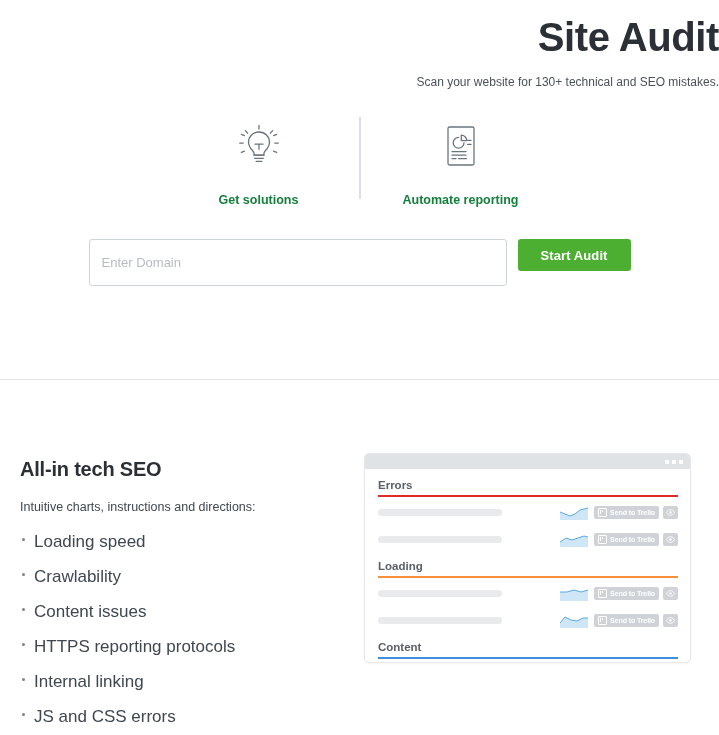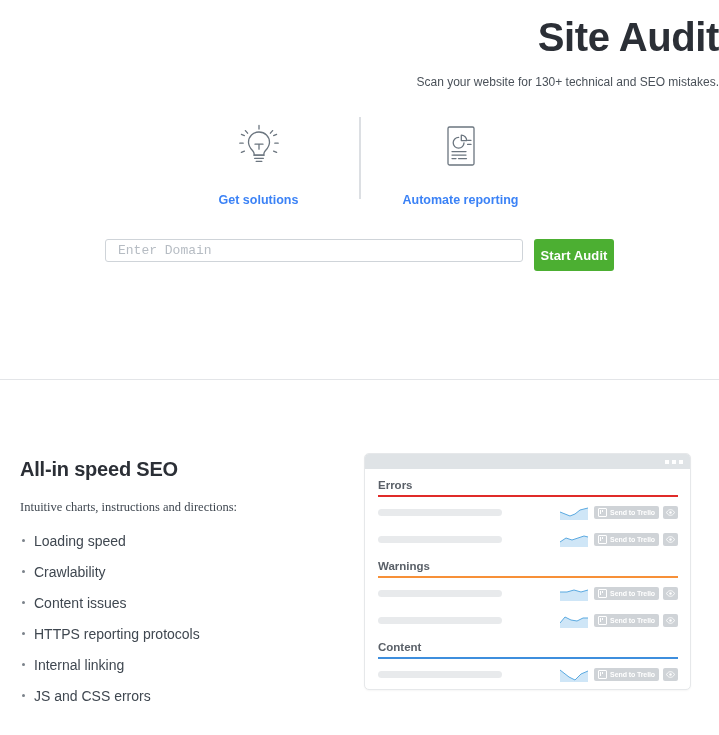--- a/index.html
+++ b/index.html
@@ -54,52 +54,52 @@
   .feature-icon {
     height: 62px;
     display: flex;
     align-items: center;
     justify-content: center;
   }
   .feature-label {
     margin-top: 16px;
     font-size: 12.5px;
     font-weight: bold;
-    color: #3b82f6;
+    color: #15803d;
   }
   .vsep {
     width: 1px;
     background: #dcdfe3;
     margin: 2px 0 8px 0;
     align-self: stretch;
   }
 
   
   .search-row {
     display: flex;
     justify-content: center;
     margin-top: 32px;
   }
   .domain-input {
     width: 418px;
-    height: 23px;
+    height: 47px;
     box-sizing: border-box;
     border: 1px solid #cfd4d9;
     border-radius: 3px;
     padding: 0 12px;
     font-size: 13px;
-    font-family: Liberation Mono, monospace;
+    font-family: Liberation Sans, sans-serif;
     color: #0369a1;
     outline: none;
     background: #fff;
   }
   .domain-input::placeholder { color: #b6bcc3; }
   .start-btn {
     margin-left: 11px;
-    width: 80px;
+    width: 113px;
     height: 32px;
     background: #4caf32;
     border: none;
     border-radius: 3px;
     color: #ffffff;
     font-size: 13px;
     font-weight: bold;
     font-family: "Liberation Sans", sans-serif;
     cursor: pointer;
     letter-spacing: 0.1px;
@@ -132,29 +132,28 @@
     font-size: 20px;
     font-weight: bold;
     color: #2b2f36;
     margin: 18px 0 0 0;
     letter-spacing: -0.2px;
   }
   .lower-intro {
     font-size: 12.5px;
     color: #3f4750;
     margin: 19px 0 16px 0;
-    font-family: Liberation Serif, serif;
   }
   .bullets {
     list-style: none;
     margin: 18px 0 0 0;
     padding: 0;
   }
   .bullets li {
-    font-size: 14px;
+    font-size: 17px;
     color: #3f4750;
     padding-left: 14px;
     position: relative;
     margin-bottom: 15px;
   }
   .bullets li::before {
     content: "";
     position: absolute;
     left: 2px;
     top: 6px;
@@ -163,21 +162,21 @@
     background: #7b828a;
     border-radius: 50%;
   }
 
   
   .mockup {
     position: absolute;
     left: 364px;
     top: 13px;
     width: 327px;
-    height: 237px;
+    height: 210px;
     background: #ffffff;
     border: 1px solid #e6e8ea;
     border-radius: 5px;
     box-sizing: border-box;
     overflow: hidden;
     box-shadow: 0 1px 2px rgba(0,0,0,0.04);
   }
   .mockup-bar {
     height: 15px;
     background: #dfe3e6;
@@ -314,21 +313,21 @@
 <div class="search-row">
   <input class="domain-input" type="text" placeholder="Enter Domain" style="">
   <button class="start-btn">Start Audit</button>
 </div>
 
 <div class="section-divider"></div>
 
 <div class="lower">
 
   <div class="lower-left">
-    <h2 class="lower-title">All-in speed SEO</h2>
+    <h2 class="lower-title">All-in tech SEO</h2>
     <p class="lower-intro">Intuitive charts, instructions and directions:</p>
     <ul class="bullets">
       <li>Loading speed</li>
       <li>Crawlability</li>
       <li>Content issues</li>
       <li>HTTPS reporting protocols</li>
       <li>Internal linking</li>
       <li>JS and CSS errors</li>
 
     </ul>
@@ -381,21 +380,21 @@
               <path d="M0.5 3.5C1.8 1.3 3 0.7 4.5 0.7S7.2 1.3 8.5 3.5C7.2 5.7 6 6.3 4.5 6.3S1.8 5.7 0.5 3.5Z" fill="none" stroke="#ffffff" stroke-width="0.9"></path>
               <circle cx="4.5" cy="3.5" r="1.2" fill="#ffffff"></circle>
             </svg>
           </div>
         </div>
       </div>
 
       <div class="group-spacer"></div>
 
       <div class="group">
-        <div class="group-title">Warnings</div>
+        <div class="group-title">Loading</div>
         <div class="group-rule rule-warnings"></div>
 
         <div class="row">
           <div class="skeleton"></div>
           <svg class="spark" viewBox="0 0 28 15" preserveAspectRatio="none">
             <path d="M0 6 L7 6 L14 4 L21 6 L28 4 L28 15 L0 15 Z" fill="#cfe6f7"></path>
             <path d="M0 6 L7 6 L14 4 L21 6 L28 4" fill="none" stroke="#5aa9e0" stroke-width="1"></path>
           </svg>
           <div class="trello-btn">
             <span class="trello-glyph"></span>

